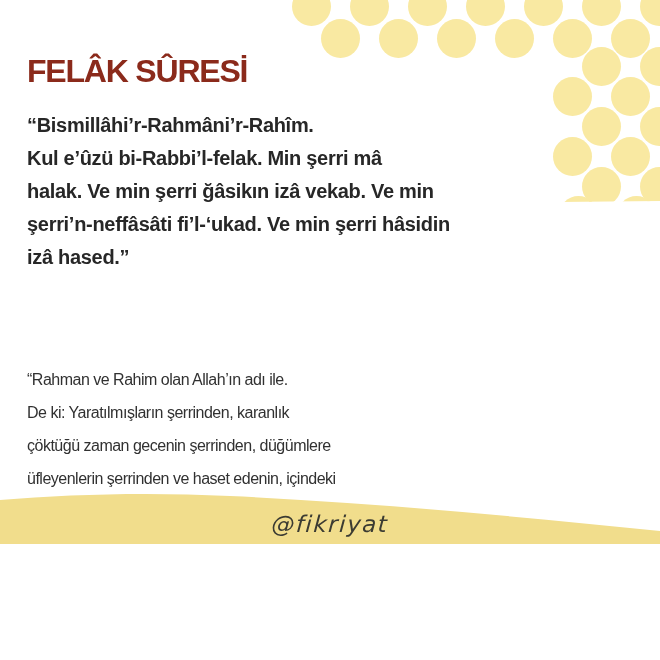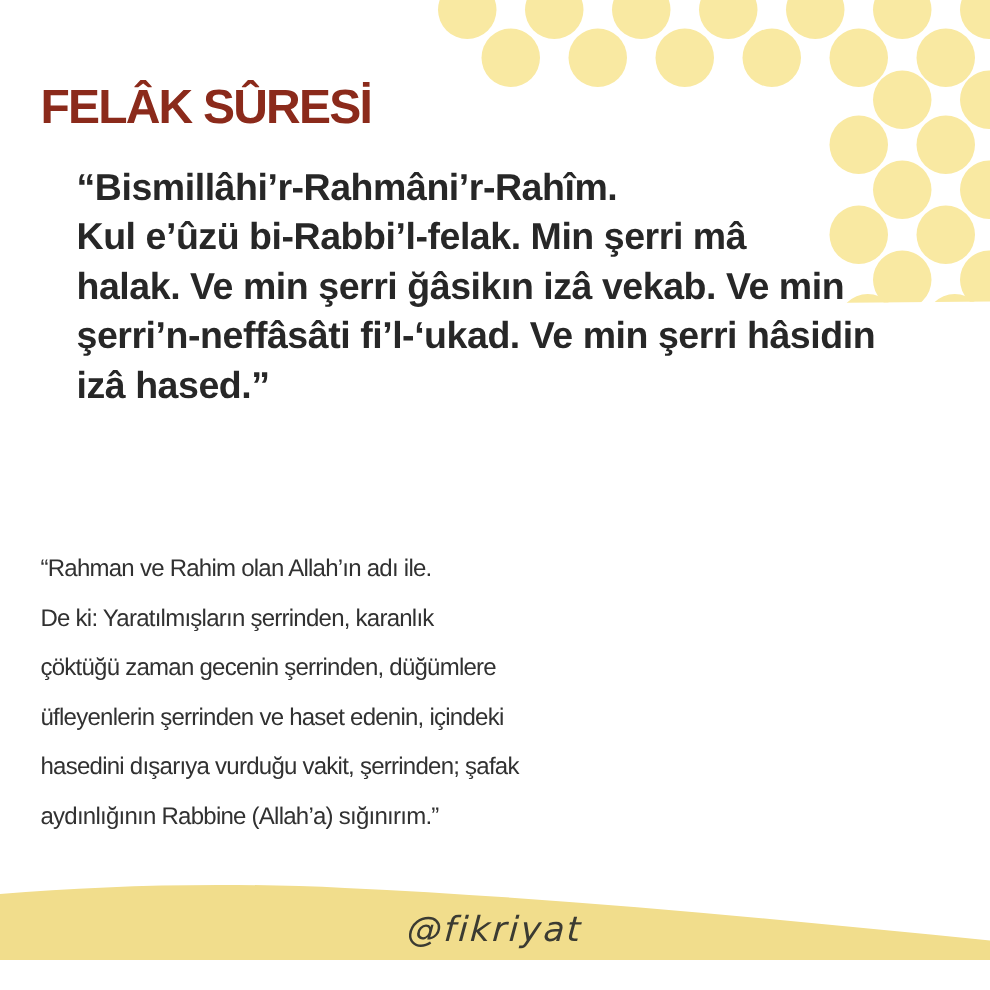--- a/index.html
+++ b/index.html
@@ -1,18 +1,18 @@
 <!DOCTYPE html>
 <html style="--page_bg: #ffffff; --accent_red: #8b2a1b; --surah_color: #272727; --meaning_color: #313131; --dot_yellow: #f9e9a2; --band_yellow: #f1dd8c; --handle_color: #3b3b32;"><head>
 <meta charset="utf-8">
 <style>
   html,body{margin:0;padding:0;}
   .card{
     position:relative;
-    width:660px;height:640px;
+    width:660px;height:544px;
     background:var(--page_bg,#fff);
     overflow:hidden;
     font-family:"Liberation Sans",sans-serif;
   }
   
   .dots{
     position:absolute;left:0;top:0;width:660px;height:240px;
     clip-path:polygon(0 0,100% 0,100% 201px,0 207px);
     pointer-events:none;
   }
@@ -21,22 +21,22 @@
     background:var(--dot_yellow,#f9e9a2);
   }
   .title{
     position:absolute;left:27px;top:53px;margin:0;
     font-size:32px;font-weight:700;letter-spacing:-1.2px;
     color:var(--accent_red,#8b2a1b);
   }
   .lines{white-space:pre-line;}
   .surah{
     position:absolute;left:27px;top:109px;width:600px;
-    font-size:25px;font-weight:700;letter-spacing:-0.3px;
-    line-height:33px;color:var(--surah_color,#272727);margin-left:24px;
+    font-size:20px;font-weight:700;letter-spacing:-0.3px;
+    line-height:33px;color:var(--surah_color,#272727);
   }
   .meaning-heading{
     position:absolute;left:27px;top:320px;margin:0;
     font-size:30px;font-weight:700;letter-spacing:-1px;
     color:var(--accent_red,#8b2a1b);
   }
   .meaning{
     position:absolute;left:27px;top:363px;width:610px;
     font-size:16px;font-weight:400;letter-spacing:-0.5px;
     line-height:33px;color:var(--meaning_color,#313131);

